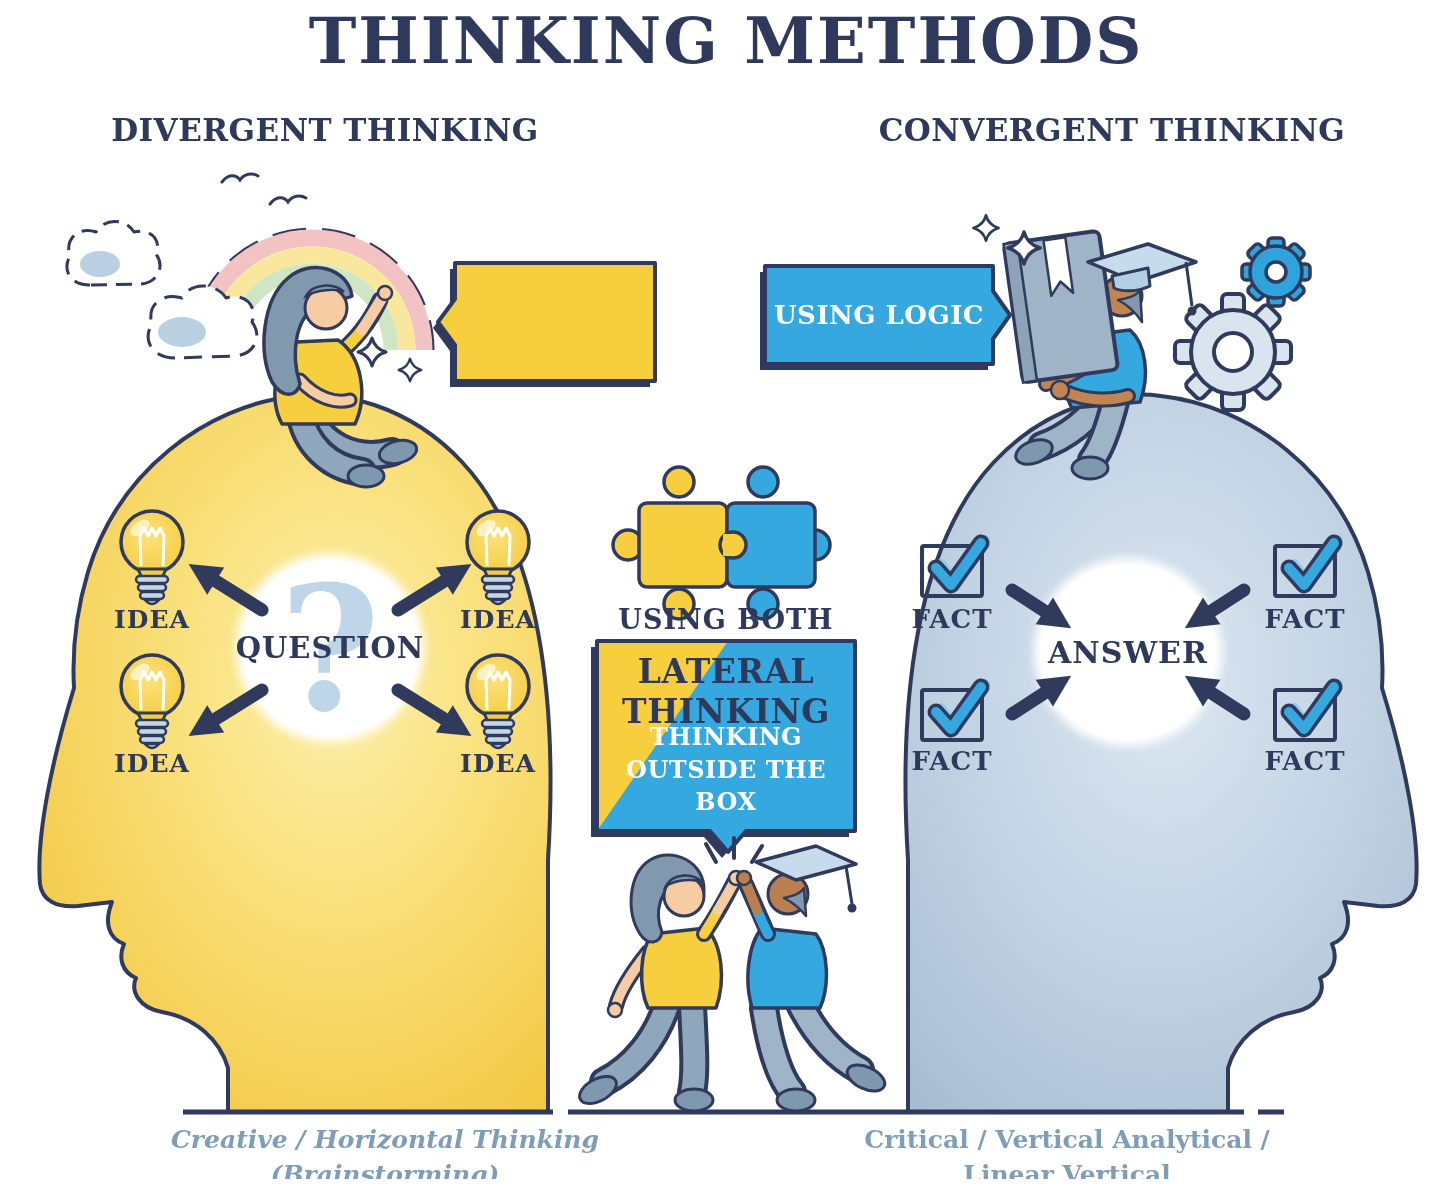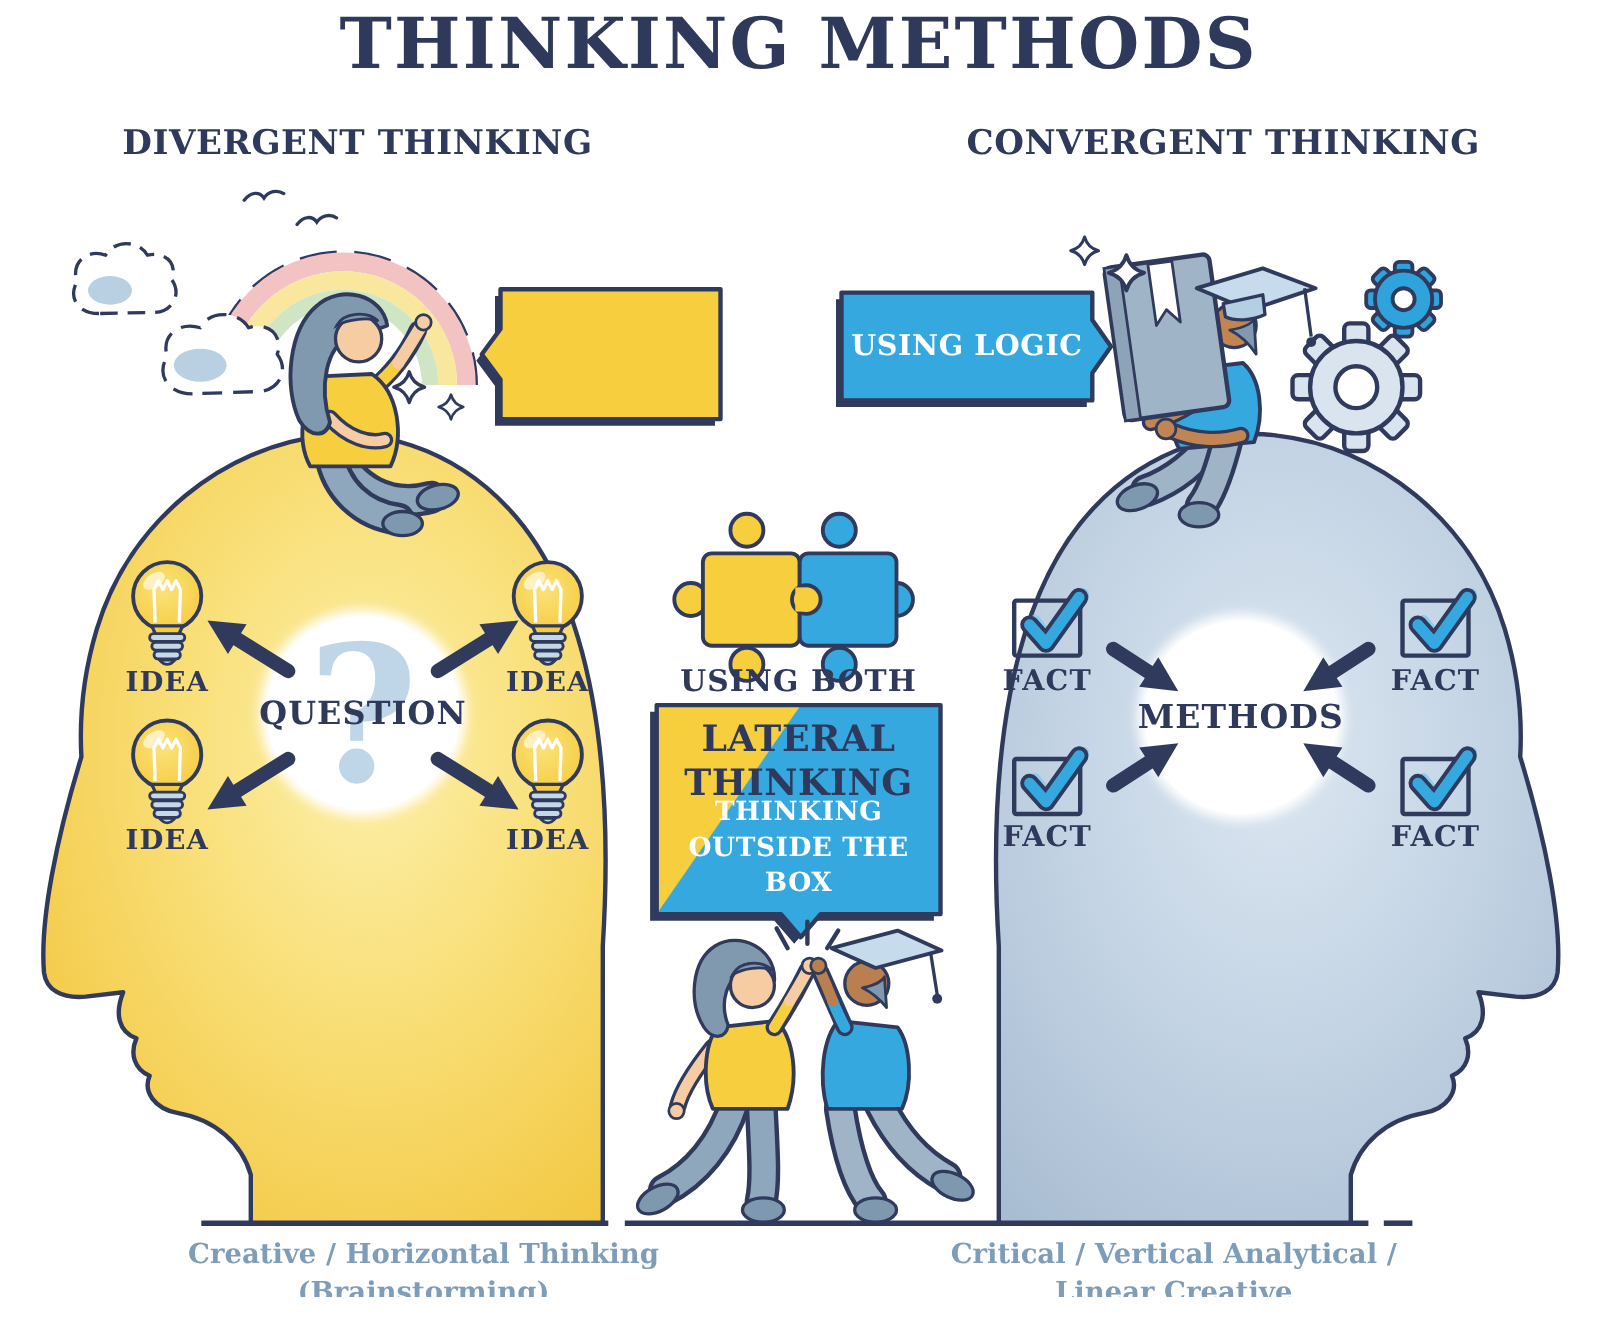--- a/index.html
+++ b/index.html
@@ -281,21 +281,21 @@
 
 <div class="txt title abs" style="left:0;top:6;width:1452px;height:80px;">THINKING METHODS</div>
 
 <div class="txt heading abs" style="left:45px;top:110px;width:560px;height:40px;">DIVERGENT THINKING</div>
 <div class="txt heading abs" style="left:832px;top:110px;width:560px;height:40px;">CONVERGENT THINKING</div>
 
 <div class="txt tag-blue abs" style="left:765px;top:266px;width:228px;height:98px;">USING LOGIC</div>
 
 <div class="txt qmark abs" style="left:250px;top:556px;width:160px;height:188px;">?</div>
 <div class="txt center-label abs" style="left:230px;top:630px;width:200px;height:36px;">QUESTION</div>
-<div class="txt center-label abs" style="left:1028px;top:633px;width:200px;height:38px;font-size:30px;">METHODS</div>
+<div class="txt center-label abs" style="left:1028px;top:633px;width:200px;height:38px;font-size:30px;">ANSWER</div>
 
 <div class="txt node-label abs" style="left:92px;top:604px;width:120px;height:30px;">IDEA</div>
 <div class="txt node-label abs" style="left:438px;top:604px;width:120px;height:30px;">IDEA</div>
 <div class="txt node-label abs" style="left:92px;top:748px;width:120px;height:30px;">IDEA</div>
 <div class="txt node-label abs" style="left:438px;top:748px;width:120px;height:30px;">IDEA</div>
 
 <div class="txt node-label abs" style="left:892px;top:604px;width:120px;height:30px;font-size:26px;">FACT</div>
 <div class="txt node-label abs" style="left:1245px;top:604px;width:120px;height:30px;font-size:26px;">FACT</div>
 <div class="txt node-label abs" style="left:892px;top:746px;width:120px;height:30px;font-size:26px;">FACT</div>
 <div class="txt node-label abs" style="left:1245px;top:746px;width:120px;height:30px;font-size:26px;">FACT</div>
@@ -304,22 +304,22 @@
 
 <div class="txt lateral-title abs" style="left:597px;top:650px;width:258px;height:84px;">
   <div>LATERAL</div>
   <div>THINKING</div>
 </div>
 <div class="txt lateral-sub abs" style="left:597px;top:736px;width:258px;height:68px;">
   <div>THINKING</div>
   <div>OUTSIDE THE BOX</div>
 </div>
 
-<div class="txt caption abs" style="left:115px;top:1120px;width:540px;height:74px;">
+<div class="txt caption abs" style="left:115px;top:1120px;width:540px;height:74px;font-style:italic;">
   <div>Creative / Horizontal Thinking</div>
   <div>(Brainstorming)</div>
 </div>
 <div class="txt caption abs" style="left:797px;top:1120px;width:540px;height:74px;">
   <div>Critical / Vertical Analytical /</div>
-  <div>Linear Creative</div>
+  <div>Linear Vertical</div>
 </div>
 
 </div>
 
 </body></html>

